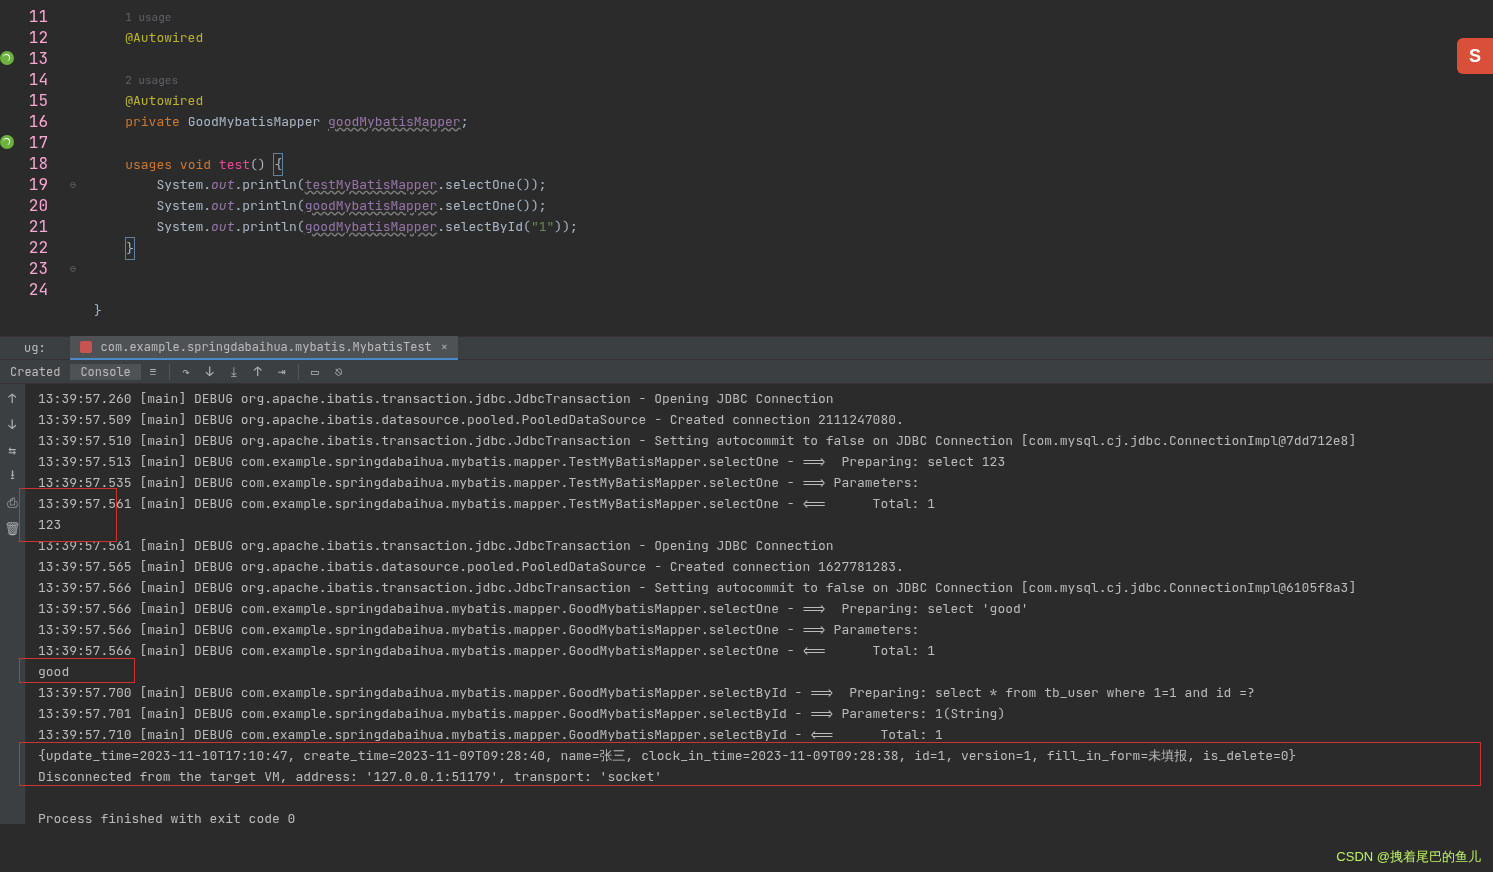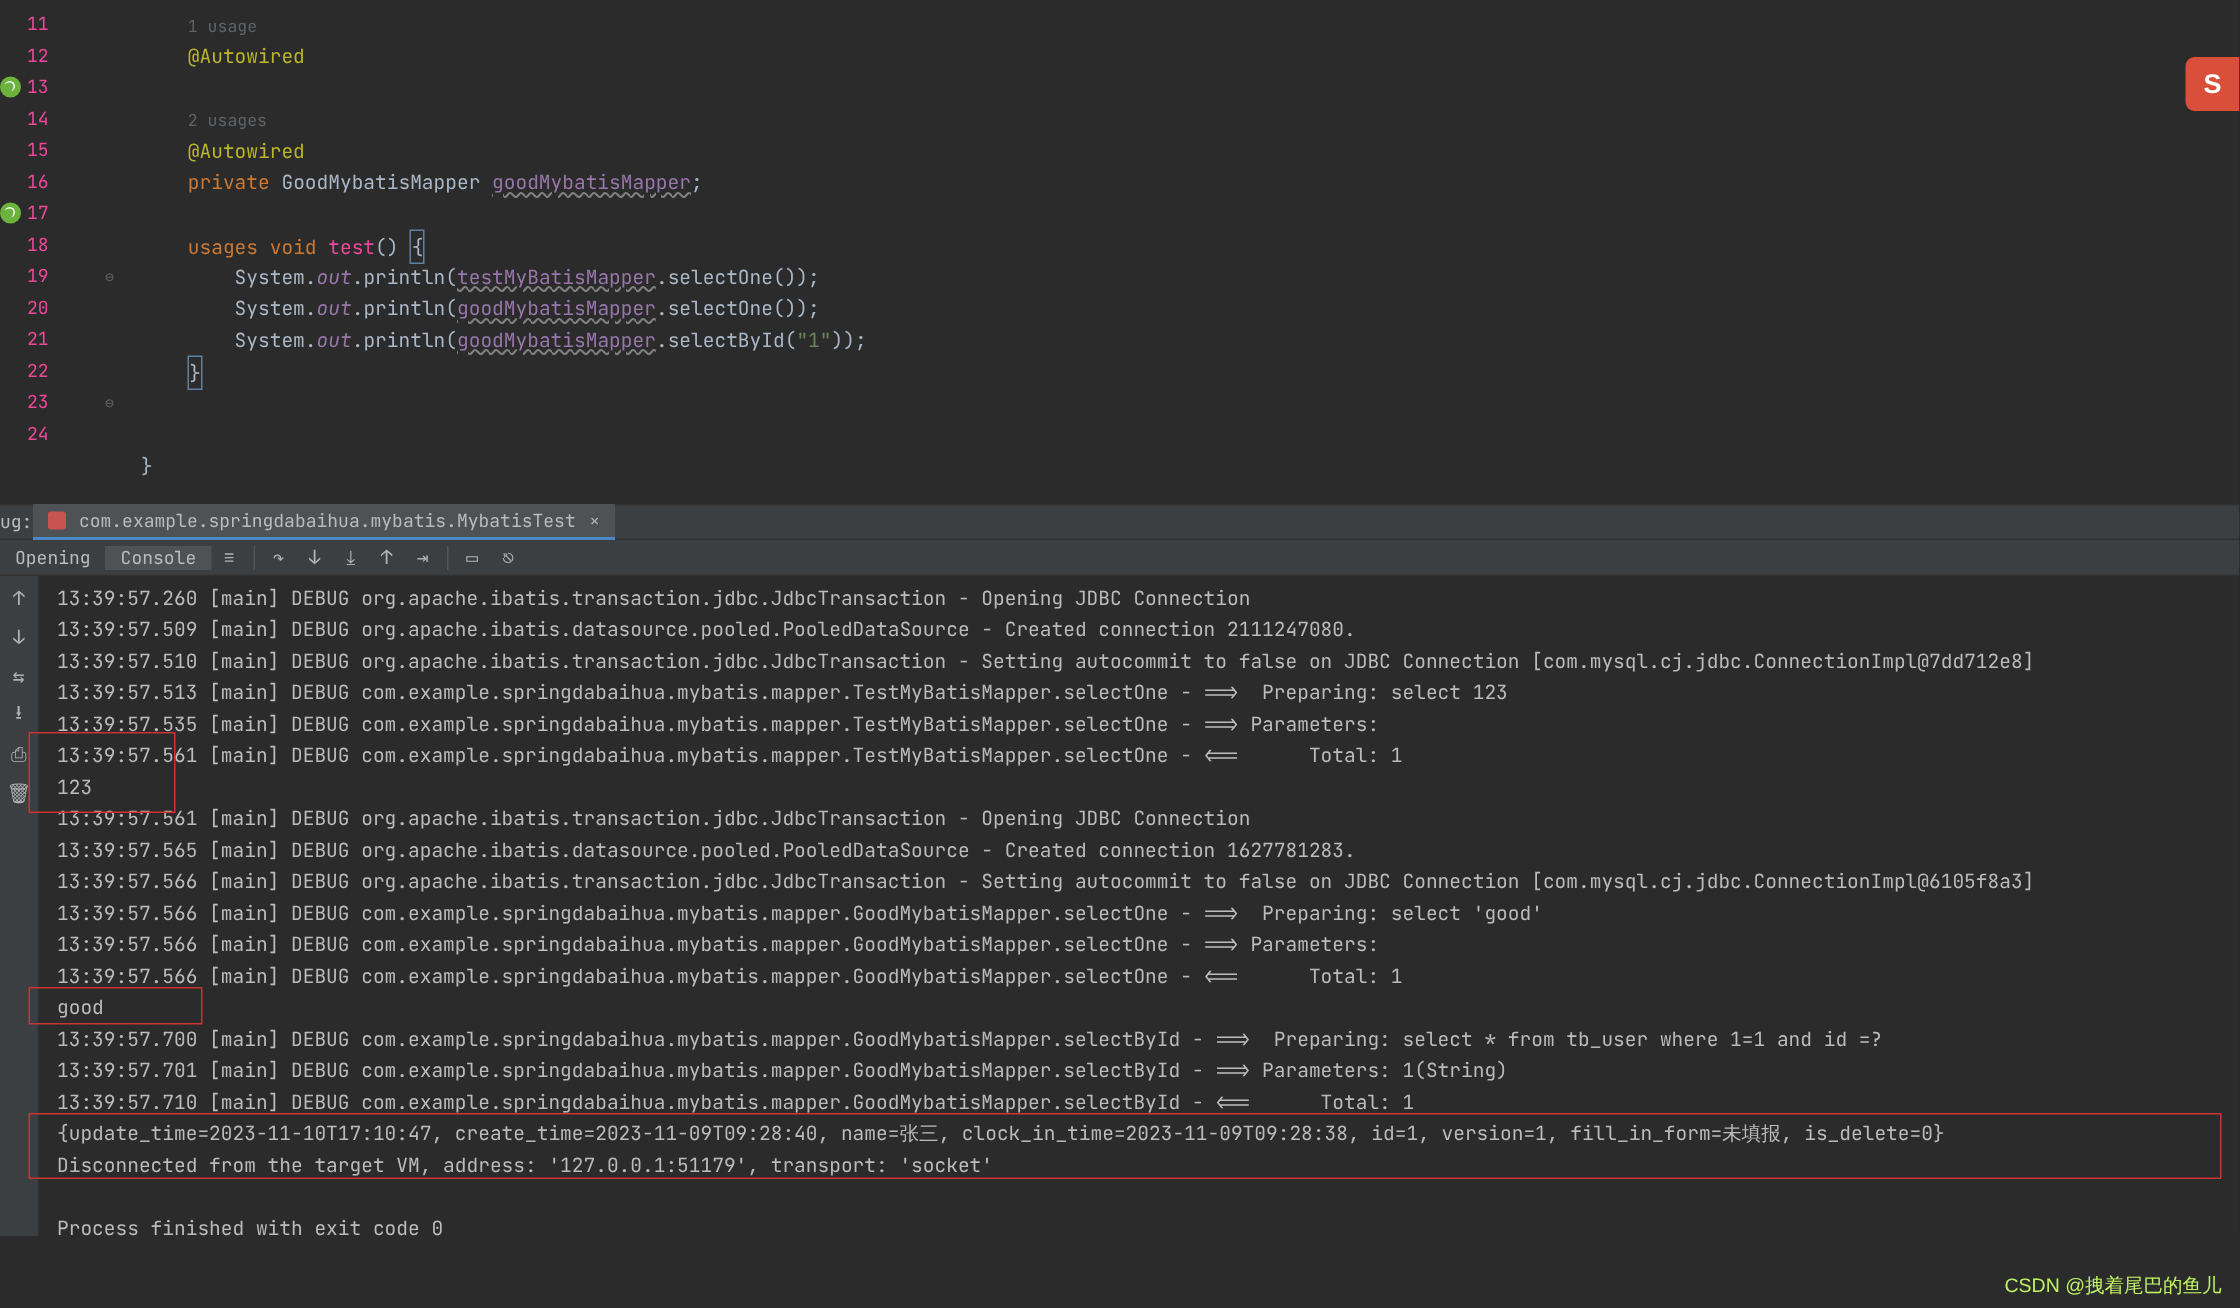--- a/index.html
+++ b/index.html
@@ -1,31 +1,31 @@
 <!DOCTYPE html>
 <html><head>
 <meta charset="utf-8">
 <style>
 * { margin:0; padding:0; box-sizing:border-box; }
 body { font-family:"JetBrains Mono","Consolas",monospace; font-size:13px; background:#2b2b2b; color:#a9b7c6; width:1493px; height:872px; overflow:hidden; position:relative; }
 .editor { display:flex; height:336px; background:#2b2b2b; }
-.gutter { width:46px; color:#ec4899; font-size:12px; padding-top:6px; user-select:none; }
+.gutter { width:46px; text-align:right; color:#f9a8d4; font-size:16px; padding-top:6px; user-select:none; }
 .gutter div { height:21px; line-height:21px; padding-right:16px; }
 .icons-col { width:18px; padding-top:6px; }
 .icons-col div { height:21px; position:relative; }
 .spring-ico { width:14px; height:14px; border-radius:50%; background:#6cb33e; display:inline-block; margin-top:3px; position:relative; }
 .spring-ico::after{content:"";position:absolute;left:3px;top:3px;width:6px;height:6px;border:1px solid #fff;border-radius:50%;border-left:none;border-bottom:none;}
 .fold-col { width:18px; border-right:none; padding-top:6px; }
 .fold-col div{height:21px;color:#606366;font-size:10px;text-align:center;line-height:21px;}
 .code { flex:1; padding-top:6px; font-size:13px; line-height:21px; }
 .code .line{height:21px; white-space:pre; padding-left:12px;}
 .kw{color:#cc7832;} .anno{color:#bbb529;} .type{color:#a9b7c6;} .field{color:#9876aa;text-decoration:underline wavy #808080;} .static{color:#9876aa;font-style:italic;} .method{color:#ec4899;} .str{color:#6a8759;} .punc{color:#a9b7c6;} .usage{color:#606366;font-size:11px;}
 .cursor-box{border:1px solid #5e81a2;display:inline-block;}
 .debug-tabbar{height:24px;background:#3c3f41;border-top:1px solid #323232;border-bottom:1px solid #323232;display:flex;align-items:center;font-size:12px;color:#bbbbbb;}
-.debug-tabbar .lbl{padding:0 0;color:#bbb;}
+.debug-tabbar .lbl{padding:0 24px;color:#bbb;}
 .debug-tabbar .run-tab{background:#4e5254;border-bottom:2px solid #4a88c7;padding:0 10px;height:24px;display:flex;align-items:center;gap:9px;}
 .run-icon{width:12px;height:12px;display:inline-block;background:#c75450;border-radius:2px;}
 .close-x{color:#afb1b3;cursor:pointer;}
 .toolbar2{height:24px;background:#3c3f41;display:flex;align-items:center;border-bottom:1px solid #323232;}
 .toolbar2 .t{padding:0 10px;color:#bbb;font-size:12px;}
 .toolbar2 .t.active{background:#4e5254;}
 .toolbar2 .sep{width:1px;height:16px;background:#555;margin:0 4px;}
 .toolbar2 .ico{width:16px;height:16px;margin:0 4px;color:#afb1b3;display:flex;align-items:center;justify-content:center;font-size:13px;}
 .console-wrap{display:flex;height:440px;background:#2b2b2b;}
 .side-icons{width:26px;background:#3c3f41;border-right:1px solid #323232;display:flex;flex-direction:column;align-items:center;padding-top:6px;gap:10px;}
@@ -117,21 +117,21 @@
 <div class="debug-tabbar">
   <span class="lbl">ug:</span>
   <div class="run-tab">
     <span class="run-icon"></span>
     <span>com.example.springdabaihua.mybatis.MybatisTest</span>
     <span class="close-x">×</span>
   </div>
 </div>
 
 <div class="toolbar2">
-  <span class="t">Opening</span>
+  <span class="t">Created</span>
   <span class="t active">Console</span>
   <span class="ico">≡</span>
   <span class="sep"></span>
   <span class="ico">↷</span>
   <span class="ico">↓</span>
   <span class="ico">⤓</span>
   <span class="ico">↑</span>
   <span class="ico">⇥</span>
   <span class="sep"></span>
   <span class="ico">▭</span>

